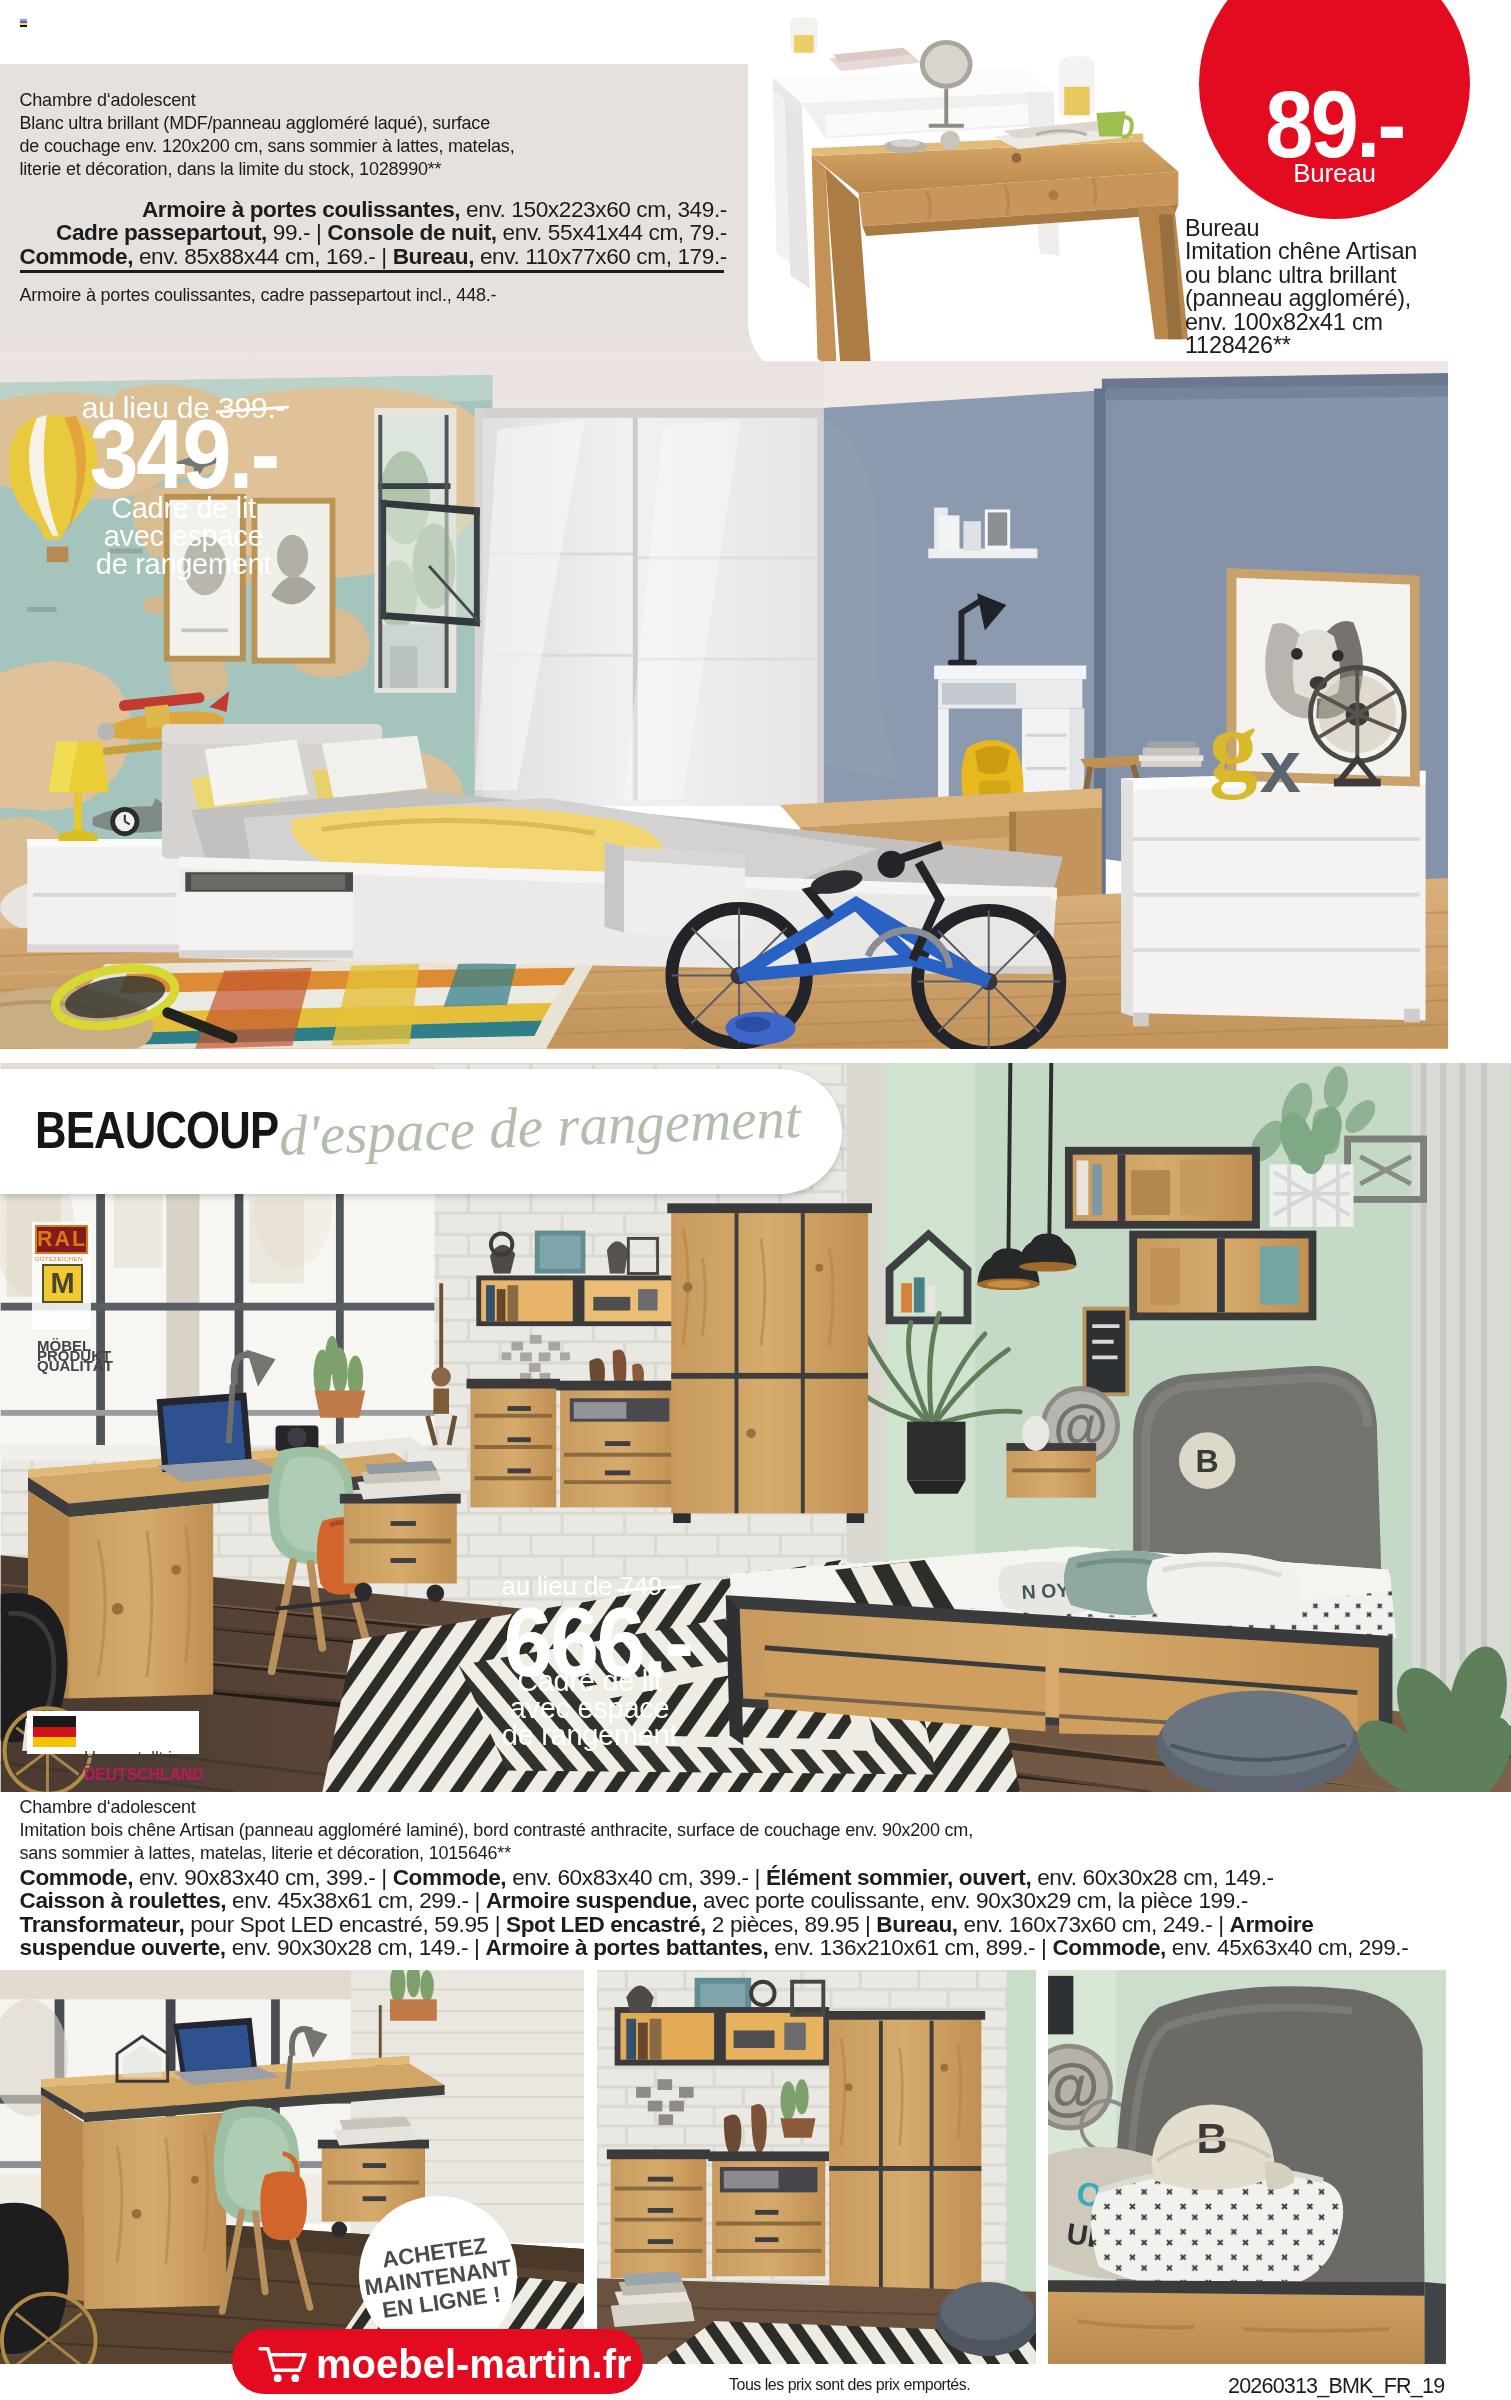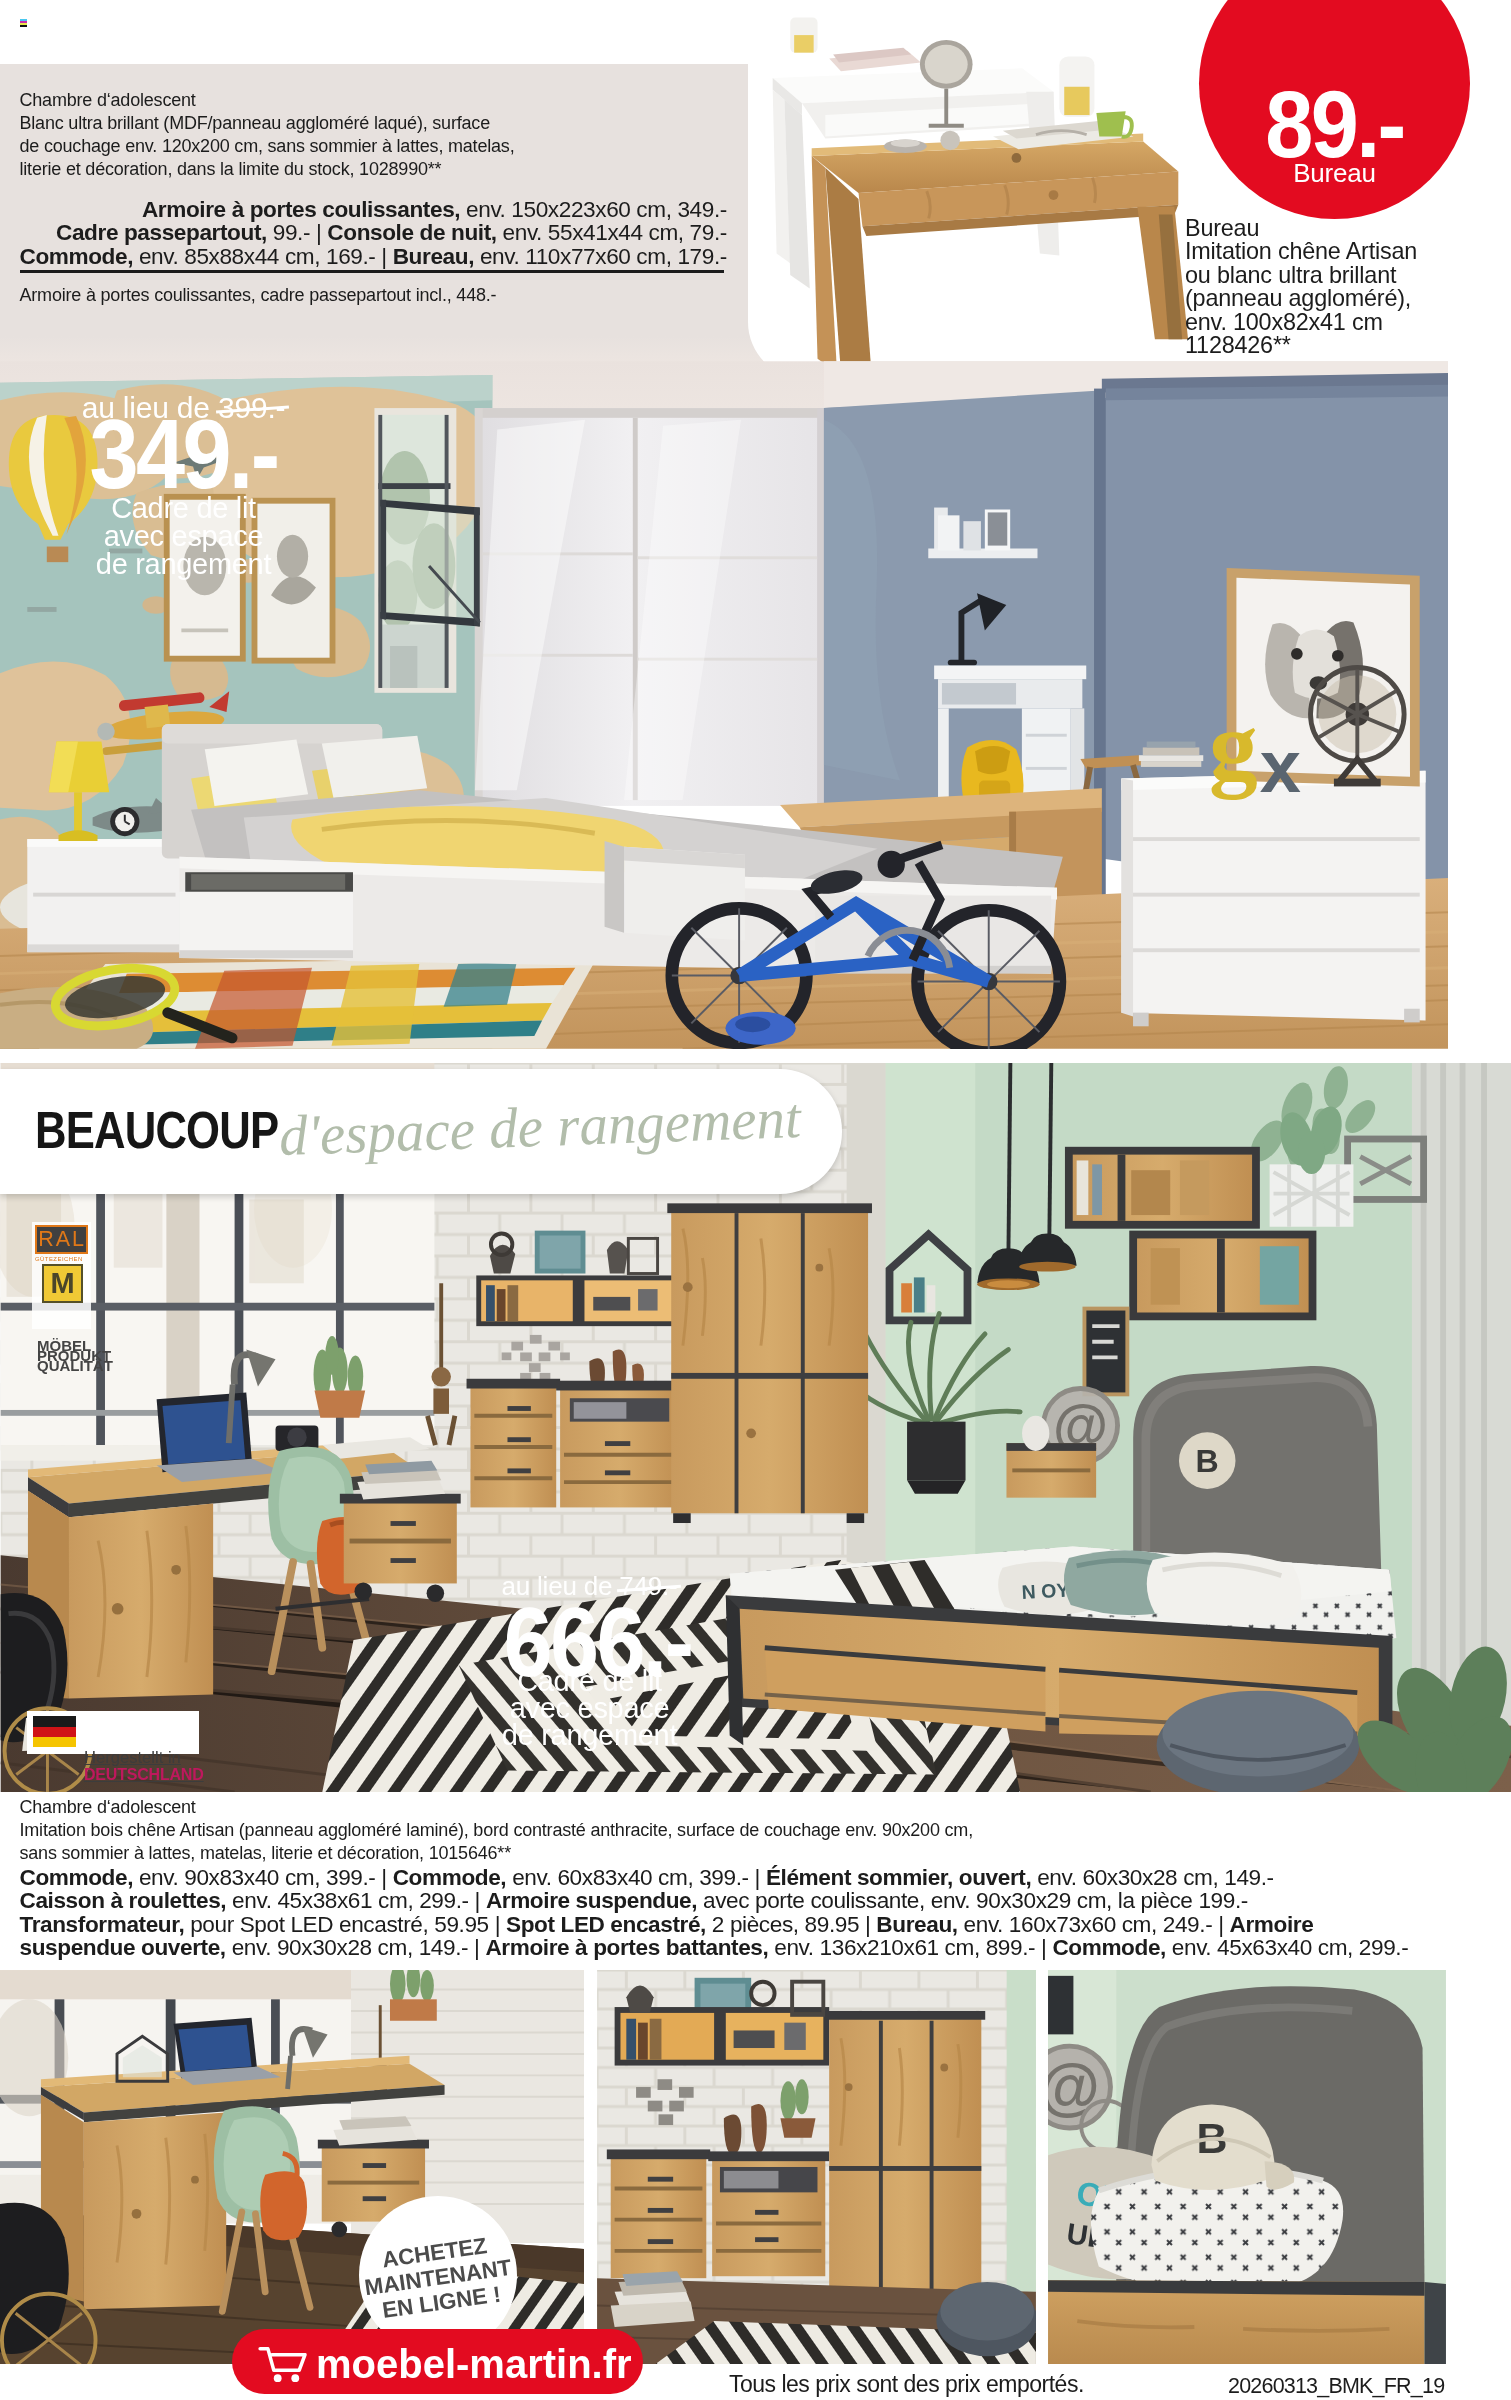--- a/index.html
+++ b/index.html
@@ -804,21 +804,21 @@
 
     <g>
       <path d="M452,226 l0,90" stroke="#6b5134" stroke-width="4"></path>
       <circle cx="452" cy="322" r="10" fill="#8a6844"></circle>
       <rect x="444" y="334" width="16" height="26" fill="#7d5c3a"></rect>
       <path d="M438,362 l8,30 M466,362 l-6,30" stroke="#6b5134" stroke-width="5"></path>
     </g>
   </svg>
 
   <div class="abs" style="left:32px;top:1222px;width:59px;height:107px;background:rgba(255,255,255,0.85);"></div>
-  <div class="abs" style="left:35px;top:1225px;width:49px;height:25px;border:2.9px solid #e07818;background:#404040;color:#e07818;font-weight:normal;font-size:21.5px;text-align:right;line-height:25px;letter-spacing:2px;">RAL</div>
+  <div class="abs" style="left:35px;top:1225px;width:49px;height:25px;border:2.9px solid #e07818;background:#7f1d1d;color:#e07818;font-weight:bold;font-size:21.5px;text-align:right;line-height:25px;letter-spacing:2px;">RAL</div>
   <div class="abs" style="left:35px;top:1256px;font-size:5.9px;color:#e07818;letter-spacing:0.5px;">GÜTEZEICHEN</div>
   <div class="abs" style="left:42px;top:1264px;width:37px;height:35px;background:#f0c935;border:2px solid #555028;color:#4a452a;font-weight:bold;font-size:29px;text-align:center;line-height:35px;">M</div>
   <div class="abs" style="left:37px;top:1341px;font-size:15px;line-height:9.8px;color:#444;font-weight:bold;">MÖBEL<br>PRODUKT<br>QUALITÄT</div>
 
   <div class="abs white" style="left:414px;top:1571px;width:351px;text-align:center;font-size:26px;letter-spacing:-0.2px;">
     au lieu de <span class="strike">749.-</span>
   </div>
   <div class="abs white b" style="left:422px;top:1602px;width:351px;text-align:center;font-size:98px;line-height:80px;letter-spacing:-2.9px;transform:scaleX(0.9);">666.-</div>
   <div class="abs white" style="left:414px;top:1668px;width:351px;text-align:center;font-size:29px;line-height:27px;letter-spacing:-0.3px;">
     Cadre de lit<br>avec espace<br>de rangement
@@ -1104,17 +1104,17 @@
   <div class="abs" style="left:232px;top:2329px;width:411px;height:65px;background:#e30b20;border-radius:33px;"></div>
   <svg class="abs" style="left:256px;top:2343px;" width="59" height="41" viewBox="0 0 60 42">
     <g fill="none" stroke="#ffffff" stroke-width="3.6" stroke-linecap="round" stroke-linejoin="round">
       <path d="M4 6 L12 6 L18 28 L44 28 L50 12 L16 12"></path>
     </g>
     <circle cx="22" cy="36" r="4" fill="#ffffff"></circle>
     <circle cx="40" cy="36" r="4" fill="#ffffff"></circle>
   </svg>
   <div class="abs white b" style="left:316px;top:2342px;font-size:40px;letter-spacing:0px;">moebel-martin.fr</div>
 
-  <div class="abs txt" style="left:729px;top:2373px;font-size:23px;letter-spacing:-0.5px;text-align:right;">Tous les prix sont des prix emportés.</div>
+  <div class="abs txt" style="left:729px;top:2373px;font-size:16px;letter-spacing:-0.5px;text-align:right;">Tous les prix sont des prix emportés.</div>
   <div class="abs txt" style="left:1228px;top:2375px;font-size:21.5px;letter-spacing:-0.8px;">20260313_BMK_FR_19</div>
 
 </div>
 
 
 </body></html>

